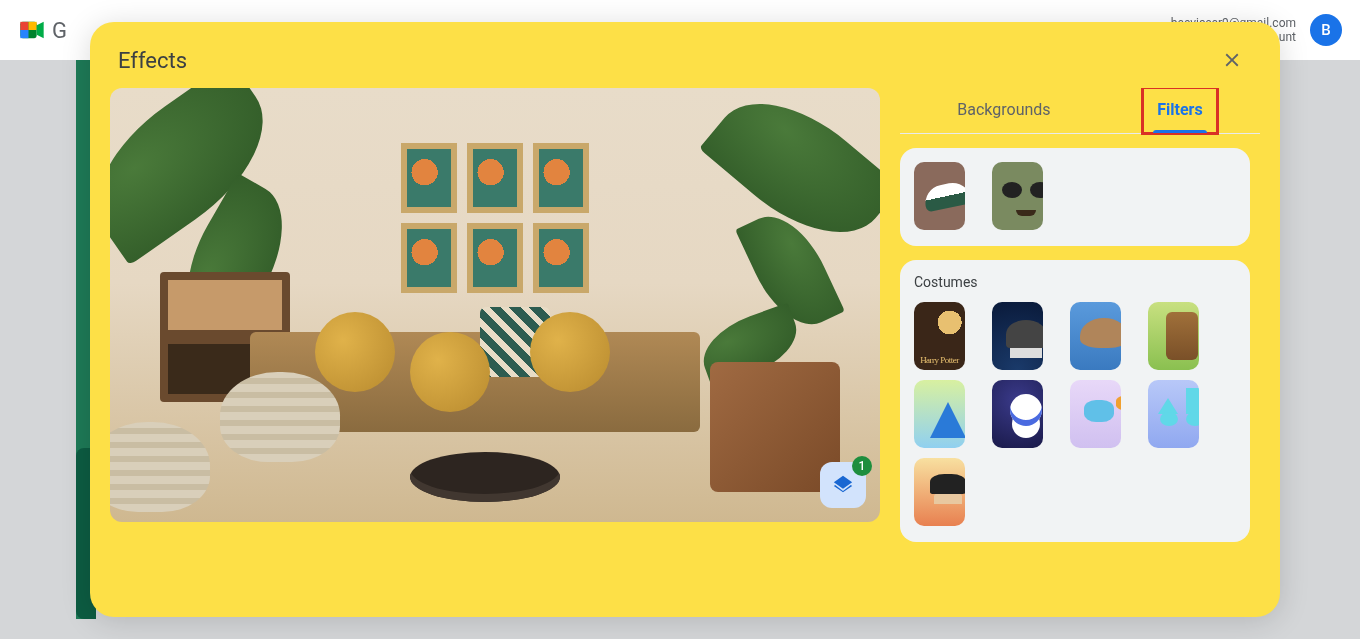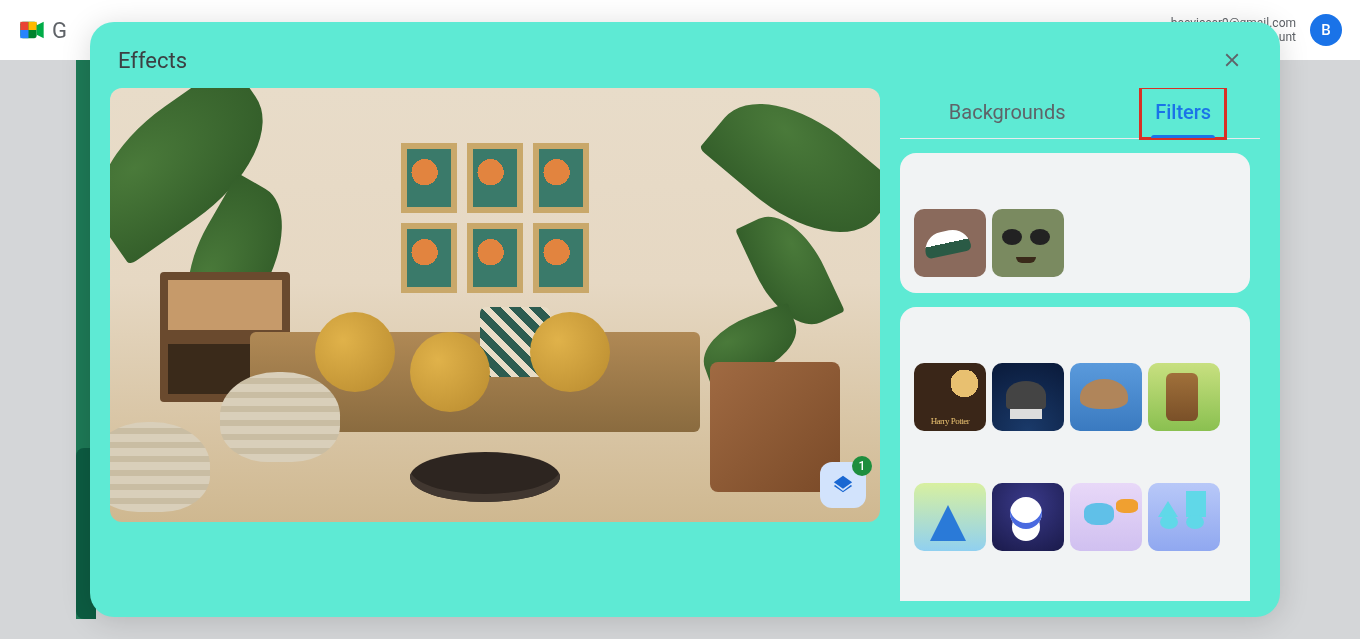--- a/index.html
+++ b/index.html
@@ -47,21 +47,21 @@
     
     .backdrop {
       position: absolute;
       inset: 0;
       background: rgba(0,0,0,0);
     }
     .modal {
       position: absolute;
       left: 90px; top: 22px;
       right: 80px; bottom: 22px;
-      background: #5eead4;
+      background: #fde047;
       border-radius: 24px;
       box-shadow: 0 4px 30px rgba(0,0,0,0.15);
       display: flex;
       flex-direction: column;
       overflow: hidden;
     }
     .modal-header {
       display: flex;
       align-items: center;
       justify-content: space-between;
@@ -168,32 +168,32 @@
     .right-panel { width: 360px; display: flex; flex-direction: column; }
     .tabs {
       display: flex;
       justify-content: space-around;
       border-bottom: 1px solid #e8eaed;
       padding: 0 4px;
       position: relative;
     }
     .tab {
       padding: 12px 14px 14px;
-      font-size: 20px;
+      font-size: 16px;
       color: #5f6368;
       cursor: pointer;
       position: relative;
     }
     .tab.active { color: #1a73e8; font-weight: 500; }
     .tab.active::after {
       content: '';
       position: absolute; left: 10px; right: 10px; bottom: 0;
       height: 3px; background: #1a73e8; border-radius: 3px 3px 0 0;
     }
-    .tab.highlighted { outline: 3px solid #d93025; outline-offset: -1px; }
+    .tab.highlighted { outline: 3px solid #d93025; outline-offset: -1px; font-weight: bold; }
 
     .panel-scroll {
       flex: 1; overflow-y: auto;
       padding: 14px 10px 0 0;
       display: flex; flex-direction: column; gap: 14px;
     }
     .panel-scroll::-webkit-scrollbar { width: 8px; }
     .panel-scroll::-webkit-scrollbar-thumb { background: #dadce0; border-radius: 4px; }
 
     .section {
@@ -201,25 +201,24 @@
       border-radius: 16px;
       padding: 14px 14px 16px 14px;
     }
     .section-title { font-size: 14px; color: #3c4043; margin-bottom: 12px; }
     .grid {
       display: grid;
       grid-template-columns: repeat(4, 68px);
       gap: 10px;
     }
     .tile {
-      width: 72px; height: 68px; border-radius: 10px;
+      width: 51px; height: 68px; border-radius: 10px;
       cursor: pointer;
       position: relative;
       overflow: hidden;
-      margin-top: 42px;
     }
 
     
     .t-cap { background: #8a6a5c; }
     .t-cap::after { content:''; position:absolute; left:10px; top:22px; width:46px; height:24px; background: linear-gradient(#fff 50%, #2a5a45 50%); border-radius: 20px 20px 6px 6px; transform: rotate(-12deg); }
     .t-shades { background: #7a8a60; }
     .t-shades::before { content:''; position:absolute; left:10px; top:20px; width:20px; height:16px; background:#222; border-radius:50%; box-shadow: 28px 0 #222; }
     .t-shades::after { content:''; position:absolute; left:24px; bottom:14px; width:20px; height:6px; background:#3a2a1a; border-radius: 0 0 10px 10px; }
     .t-hp { background: radial-gradient(circle at 70% 30%, #e8c070 0 20%, #3a2618 20%); }
     .t-hp .txt { position:absolute; bottom:5px; left:0; right:0; text-align:center; font-family: serif; font-size:9px; color:#e8c070; letter-spacing:-0.5px; }
@@ -320,20 +319,21 @@
           <div class="tab active highlighted">Filters</div>
         </div>
       <div class="panel-scroll" id="sections-container">
           <div class="section">
             <div class="grid">
               <div class="tile t-cap" title="Trucker cap"></div>
               <div class="tile t-shades" title="Aviator shades and mustache"></div>
             </div>
           </div>
           <div class="section">
+            <div class="section-title">Costumes</div>
             <div class="grid">
               <div class="tile t-hp" title="Harry Potter">
                 <div class="txt">Harry Potter</div>
               </div>
               <div class="tile t-fedora" title="Fedora hat"></div>
               <div class="tile t-cowboy" title="Cowboy hat"></div>
               <div class="tile t-log" title="Tree log"></div>
               <div class="tile t-tent" title="Circus tent"></div>
               <div class="tile t-astro" title="Astronaut"></div>
               <div class="tile t-snorkel" title="Snorkel"></div>

